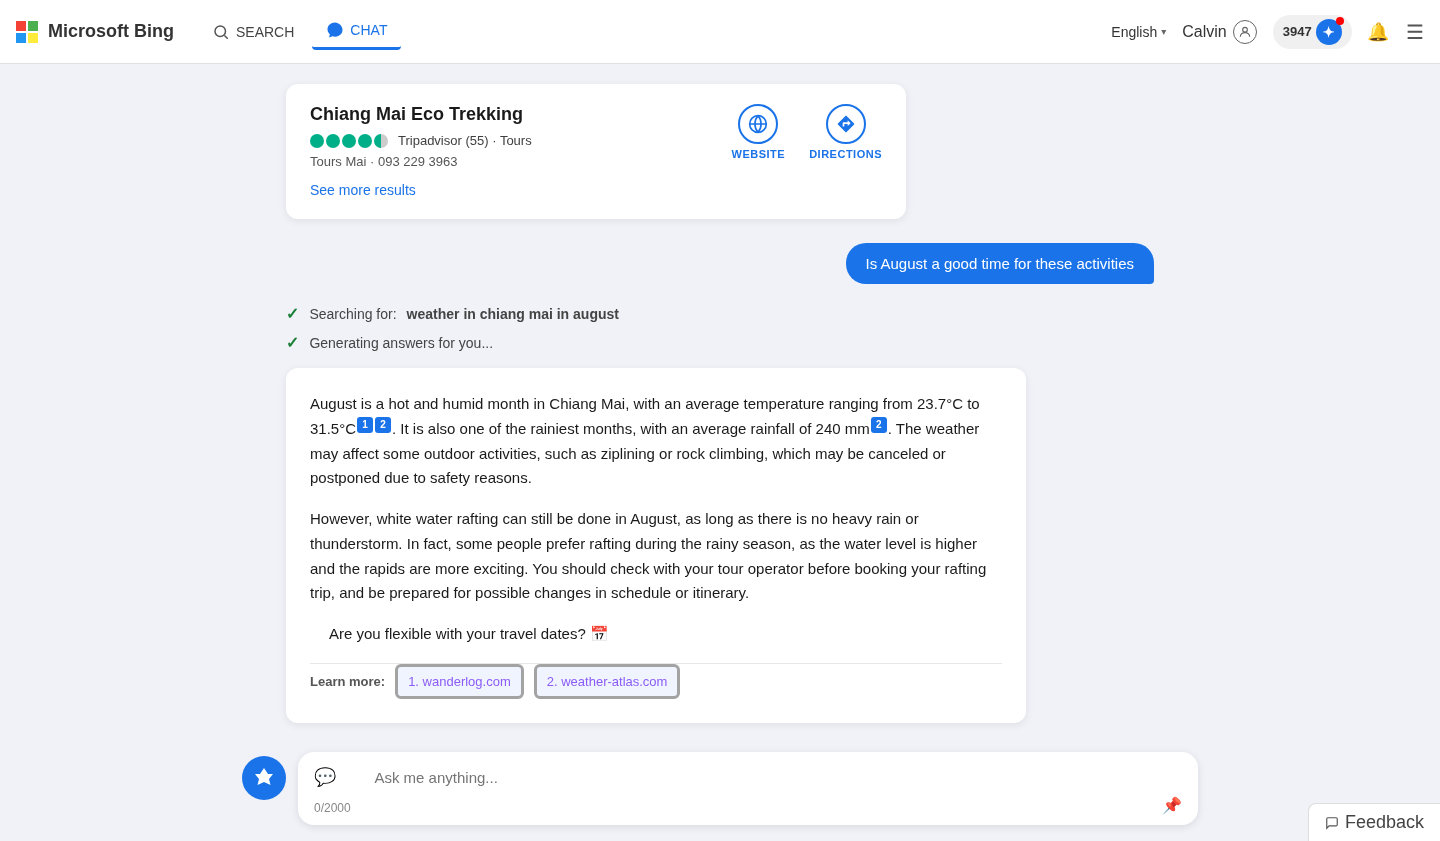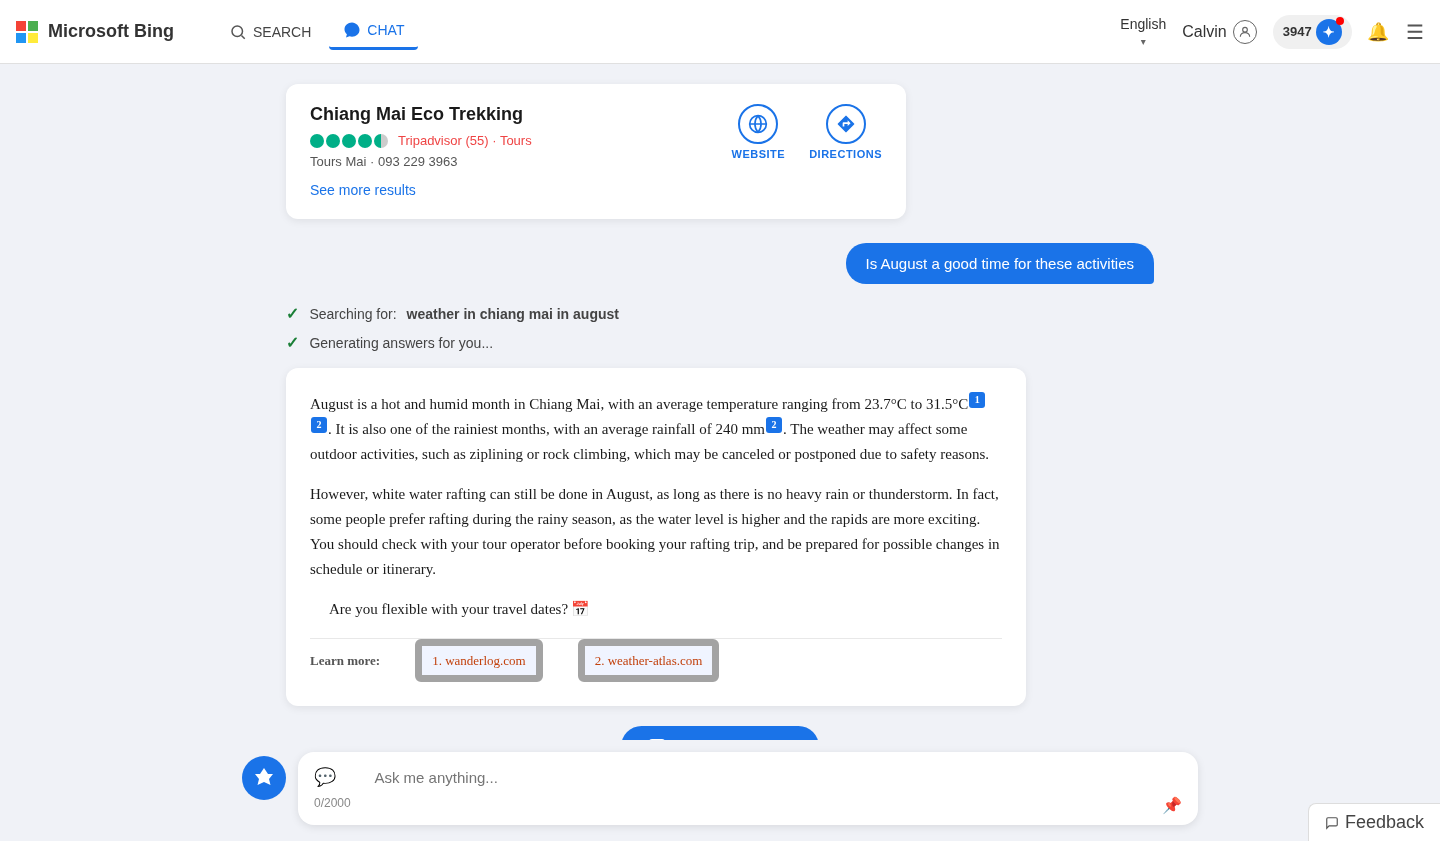--- a/index.html
+++ b/index.html
@@ -20,21 +20,21 @@
       padding: 0 16px;
       border-bottom: 1px solid #e0e0e0;
       position: sticky;
       top: 0;
       z-index: 100;
     }
     .header-logo {
       display: flex;
       align-items: center;
       gap: 6px;
-      margin-right: 41px;
+      margin-right: 24px;
       cursor: pointer;
     }
     .bing-logo-squares {
       display: grid;
       grid-template-columns: 10px 10px;
       grid-template-rows: 10px 10px;
       gap: 2px;
       margin-right: 4px;
     }
     .bing-logo-squares div:nth-child(1) { background: #f44336; }
@@ -77,21 +77,20 @@
       align-items: center;
       gap: 16px;
     }
     .lang-selector {
       display: flex;
       align-items: center;
       gap: 4px;
       cursor: pointer;
       font-size: 14px;
       color: #333;
-      flex-direction: column;
     }
     .lang-chevron {
       font-size: 10px;
       color: #666;
     }
     .user-info {
       display: flex;
       align-items: center;
       gap: 6px;
       cursor: pointer;
@@ -185,21 +184,21 @@
       margin-bottom: 8px;
     }
     .card-rating {
       display: flex;
       align-items: center;
       gap: 8px;
       margin-bottom: 6px;
     }
     .rating-text {
       font-size: 13px;
-      color: #ef4444;
+      color: #404040;
     }
     .card-address {
       font-size: 13px;
       color: #555;
       margin-bottom: 12px;
     }
     .card-actions {
       display: flex;
       gap: 24px;
       position: absolute;
@@ -274,21 +273,20 @@
     .response-card {
       background: #fff;
       border-radius: 12px;
       padding: 24px;
       margin: 16px 0;
       box-shadow: 0 2px 8px rgba(0,0,0,0.08);
       max-width: 740px;
       font-size: 15px;
       line-height: 1.65;
       color: #1a1a1a;
-      font-family: Liberation Serif, serif;
     }
     .response-card p { margin-bottom: 16px; }
     .response-card p:last-of-type { margin-bottom: 0; margin-left: 19px; }
     .cite-badge {
       display: inline-flex;
       align-items: center;
       justify-content: center;
       width: 16px;
       height: 16px;
       background: #1a73e8;
@@ -307,28 +305,27 @@
       gap: 10px;
       flex-wrap: wrap;
     }
     .learn-more-label {
       font-size: 13px;
       font-weight: 600;
       color: #555;
     }
     .learn-more-link {
       background: #f0f4ff;
-      border: 7px solid #a3a3a3;
+      border: 3px solid #a3a3a3;
       border-radius: 6px;
       padding: 4px 10px;
       font-size: 13px;
-      color: #c2410c;
+      color: #8b5cf6;
       cursor: pointer;
       text-decoration: none;
-      margin-left: 25px;
     }
 
     
     .stop-responding-wrapper {
       display: flex;
       justify-content: center;
       margin: 20px 0;
     }
     .stop-responding-btn {
       display: flex;
@@ -395,21 +392,21 @@
       flex: 1;
       border: none;
       outline: none;
       font-size: 15px;
       color: #333;
       background: transparent;
       margin-left: 28px;
     }
     .input-footer {
       display: flex;
-      align-items: flex-start;
+      align-items: flex-end;
       justify-content: space-between;
       margin-top: 8px;
       gap: 40px;
     }
     .char-count {
       font-size: 12px;
       color: #888;
     }
     .pin-icon {
       font-size: 16px;

